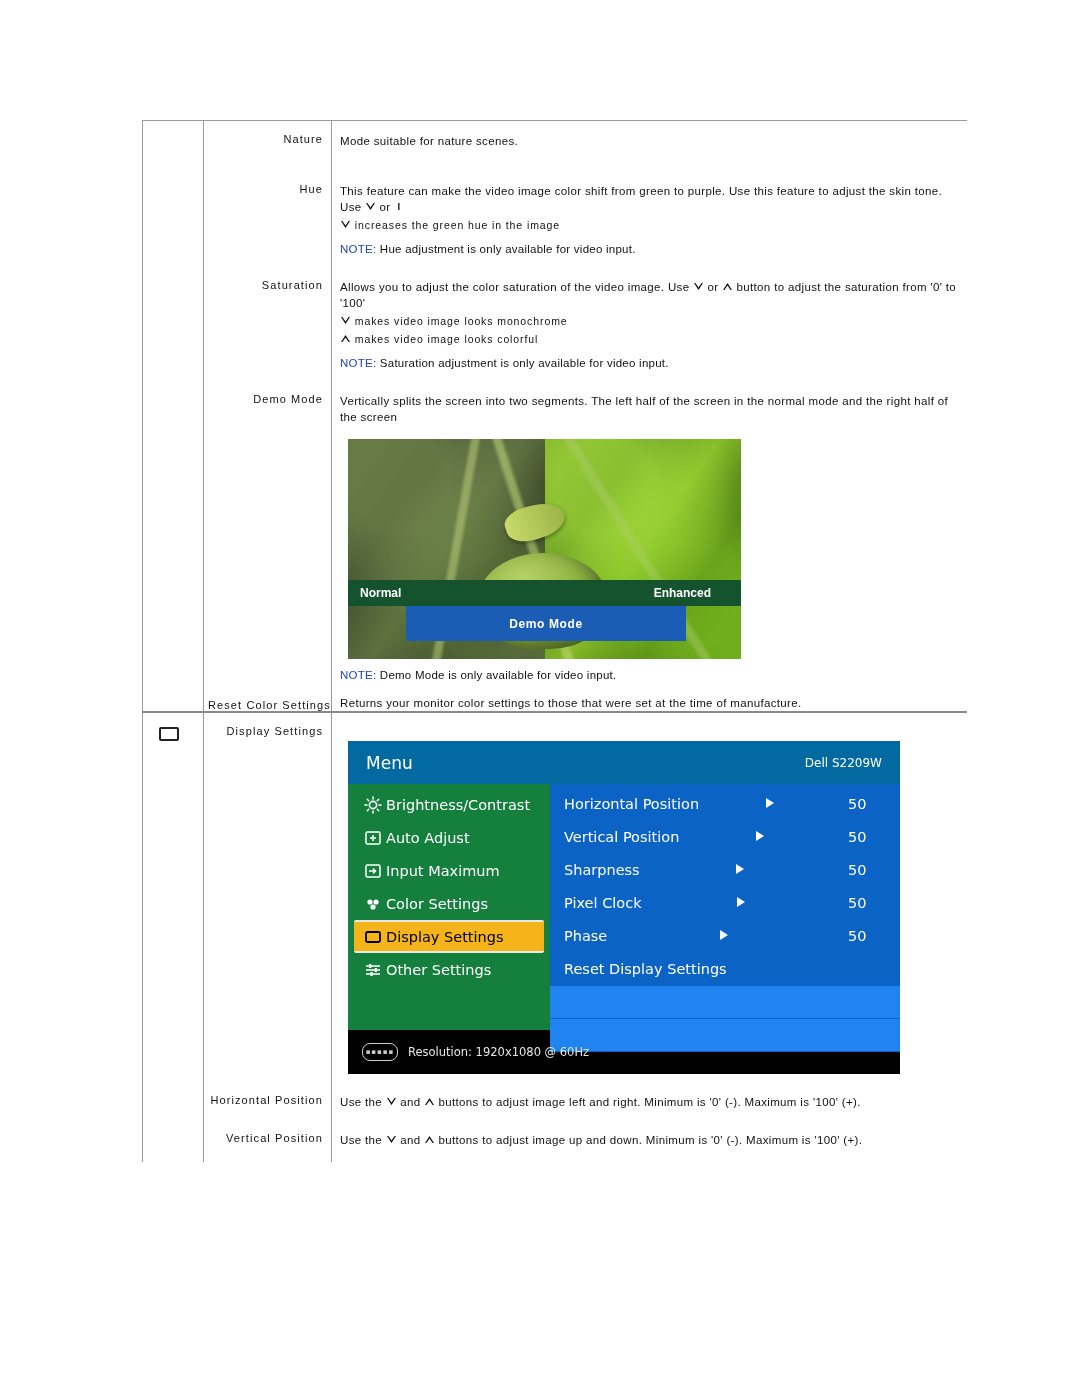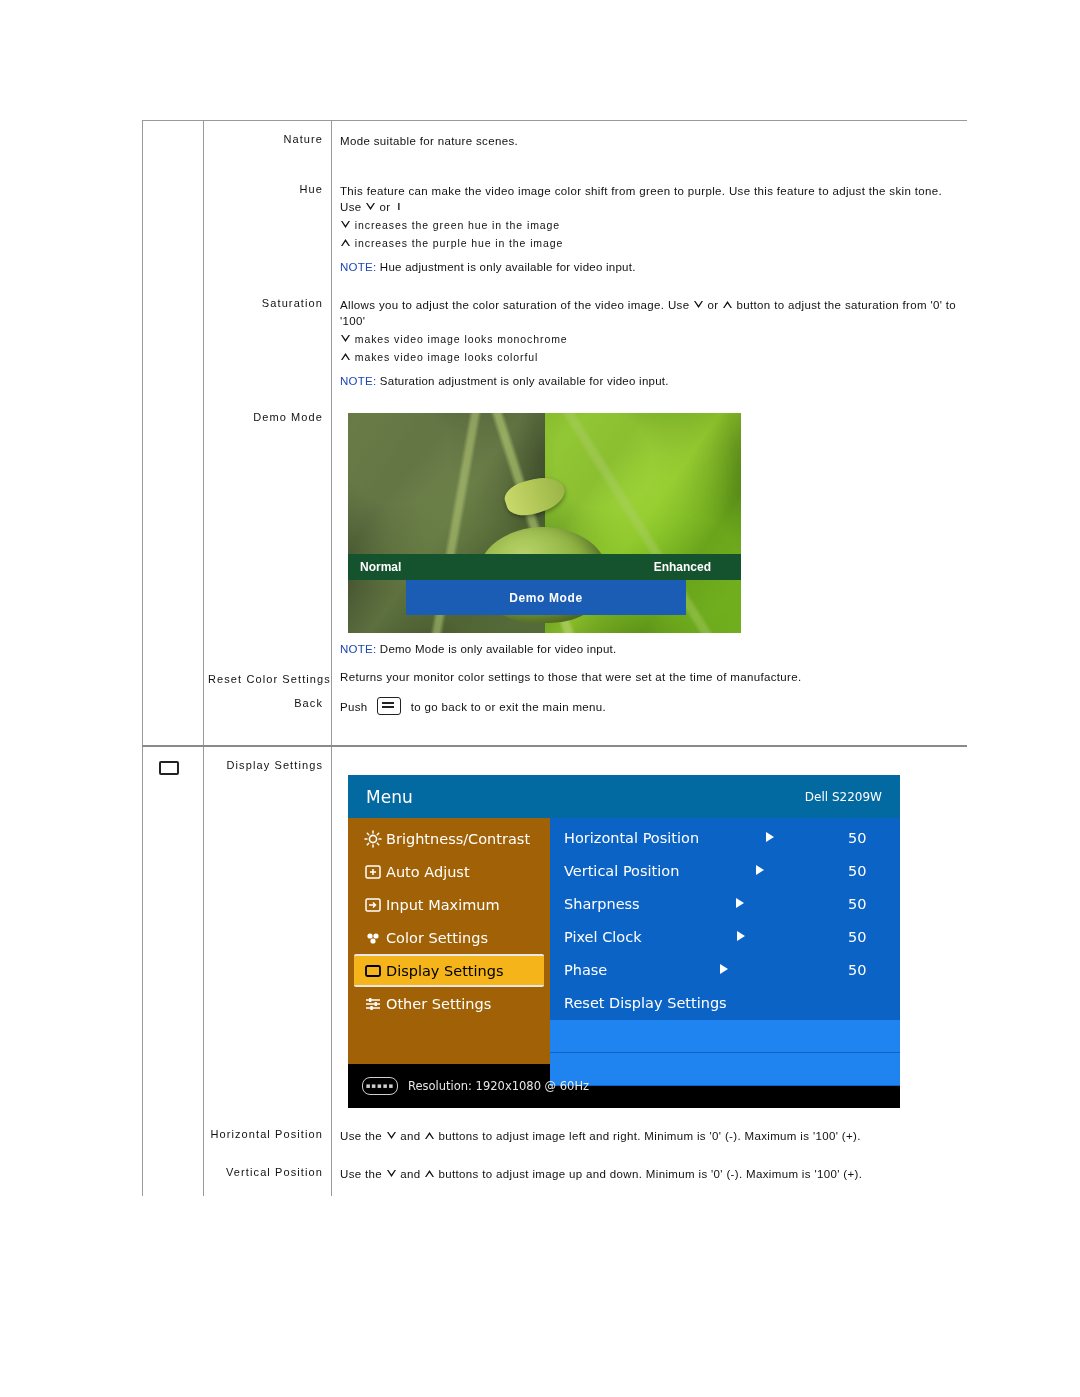--- a/index.html
+++ b/index.html
@@ -237,21 +237,21 @@
     font-size: 17px;
   }
   .osd-title .right { margin-left: auto; font-size: 12px; }
   .osd-main {
     display: flex;
     height: 246px;
   }
   .osd-left {
     width: 202px;
     flex: 0 0 202px;
-    background: #a16207;
+    background: #15803d;
     padding-top: 4px;
     box-sizing: border-box;
   }
   .osd-item {
     height: 33px;
     display: flex;
     align-items: center;
     padding-left: 12px;
     font-size: 14.5px;
     box-sizing: border-box;
@@ -354,26 +354,20 @@
           <span class="arrow"><svg width="6" height="12" viewBox="0 0 6 12">
                 <path d="M5.5 9 L5.5 2 L4.2 2 L4.2 9 Z" fill="#111"></path>
               </svg></span>
         </div>
         <div class="txt sub">
           <span class="arrow"><svg width="11" height="12" viewBox="0 0 11 12">
                 <path d="M1 2 L5.5 9 L10 2 L8.6 2 L5.5 6.6 L2.4 2 Z" fill="#111"></path>
               </svg></span>
           <span>increases the green hue in the image</span>
         </div>
-        <div class="txt sub">
-          <span class="arrow"><svg width="11" height="12" viewBox="0 0 11 12">
-                <path d="M1 9 L5.5 2 L10 9 L8.6 9 L5.5 4.4 L2.4 9 Z" fill="#111"></path>
-              </svg></span>
-          <span>increases the purple hue in the image</span>
-        </div>
         <div class="note">
           <span class="nword">NOTE:</span>
           <span>Hue adjustment is only available for video input.</span>
         </div>
         <div style="height:12px"></div>
       </div>
     </div>
 
     <div class="row">
       <div class="col-icon"></div>
@@ -411,20 +405,21 @@
         <div style="height:12px"></div>
       </div>
     </div>
 
     <div class="row">
       <div class="col-icon"></div>
       <div class="col-label">
         <div class="lbl">Demo Mode</div>
       </div>
       <div class="col-body">
+        <div class="txt">Vertically splits the screen into two segments. The left half of the screen in the normal mode and the right half of the screen</div>
 
         <div class="demo-img">
           <div class="demo-left"></div>
           <div class="demo-right"></div>
           <div class="demo-stems"></div>
           <div class="demo-cactus"></div>
           <div class="demo-bug"></div>
           <div class="demo-overlay-labels">
             <span class="lft">Normal</span>
             <span class="rgt">Enhanced</span>
@@ -443,34 +438,20 @@
     <div class="row">
       <div class="col-icon"></div>
       <div class="col-label">
         <div class="lbl">Reset Color Settings</div>
       </div>
       <div class="col-body">
         <div class="txt" style="padding-top:8px">Returns your monitor color settings to those that were set at the time of manufacture.</div>
       </div>
     </div>
 
-    <div class="row">
-      <div class="col-icon"></div>
-      <div class="col-label">
-        <div class="lbl">Back</div>
-      </div>
-      <div class="col-body">
-        <div class="txt">
-          <span>Push</span>
-          <span class="push-btn"></span>
-          <span>to go back to or exit the main menu.</span>
-        </div>
-        <div style="height:30px"></div>
-      </div>
-    </div>
 
     <div class="hr-section"></div>
 
     <div class="row">
       <div class="col-icon">
         <div class="icon-box"></div>
       </div>
       <div class="col-label">
         <div class="lbl">Display Settings</div>
       </div>

